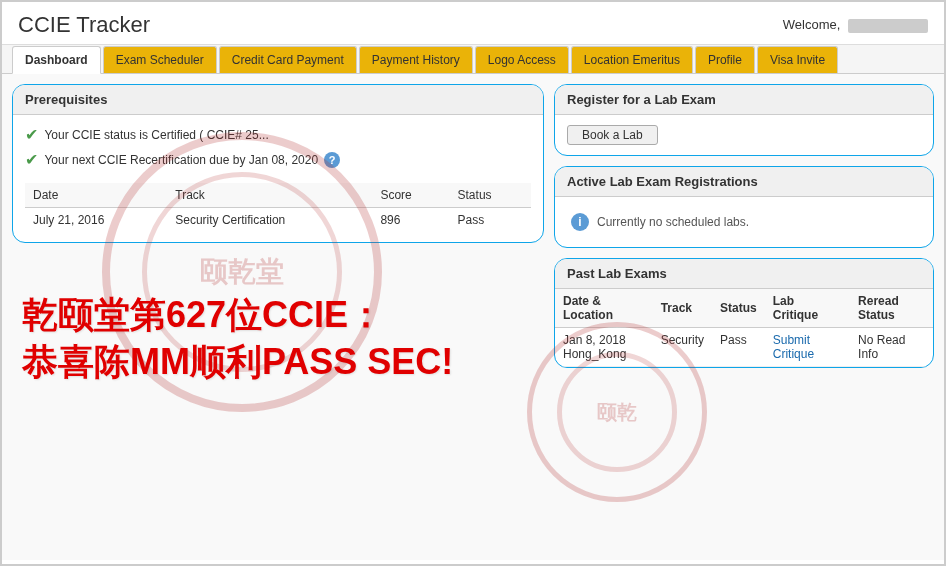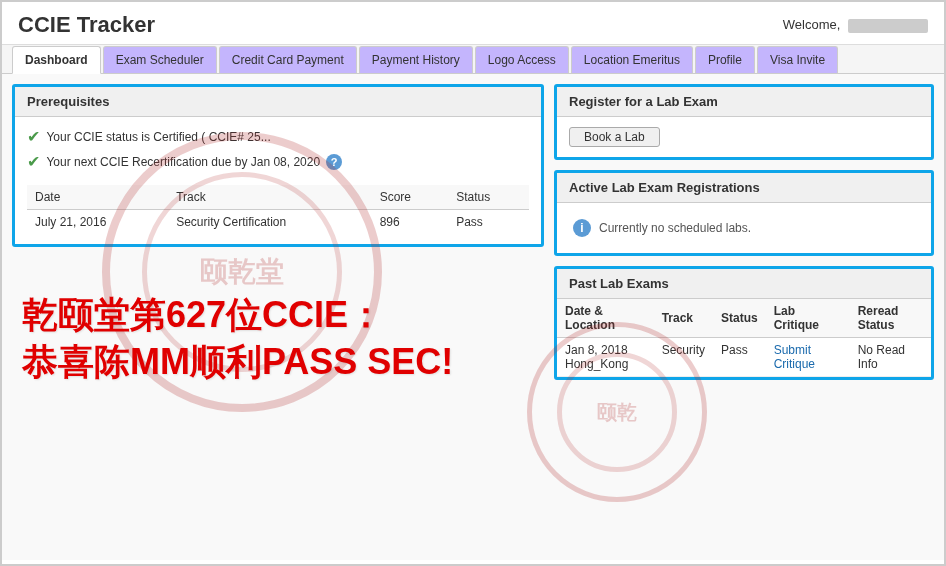--- a/index.html
+++ b/index.html
@@ -18,21 +18,21 @@
     #header {
       background: #fff;
       padding: 10px 16px 6px 16px;
       display: flex;
       align-items: center;
       justify-content: space-between;
       border-bottom: 1px solid #ddd;
     }
     #header .app-title {
       font-size: 22px;
-      font-weight: bold;
+      font-weight: normal;
       color: #333;
     }
     #header .welcome-text {
       font-size: 13px;
       color: #333;
     }
     #header .welcome-blur {
       display: inline-block;
       width: 80px;
       height: 14px;
@@ -50,21 +50,21 @@
       display: flex;
       align-items: flex-end;
       gap: 2px;
     }
     .nav-tab {
       padding: 6px 12px;
       font-size: 12px;
       cursor: pointer;
       border: 1px solid #ccc;
       border-bottom: none;
-      background: #c4b5fd;
+      background: #eab308;
       color: #333;
       border-radius: 3px 3px 0 0;
       white-space: nowrap;
       user-select: none;
     }
     .nav-tab.active {
       background: #fff;
       font-weight: bold;
       border-bottom: 1px solid #fff;
       position: relative;
@@ -89,22 +89,22 @@
 
     
     #right-panel {
       width: 380px;
       flex-shrink: 0;
     }
 
     
     .section-box {
       background: #fff;
-      border: 3px solid #0ea5e9;
-      border-radius: 3px;
+      border: 1px solid #0ea5e9;
+      border-radius: 13px;
       margin-bottom: 10px;
       overflow: hidden;
     }
     .section-header {
       background: #f0f0f0;
       border-bottom: 1px solid #ccc;
       padding: 7px 12px;
       font-weight: bold;
       font-size: 13px;
       color: #333;

